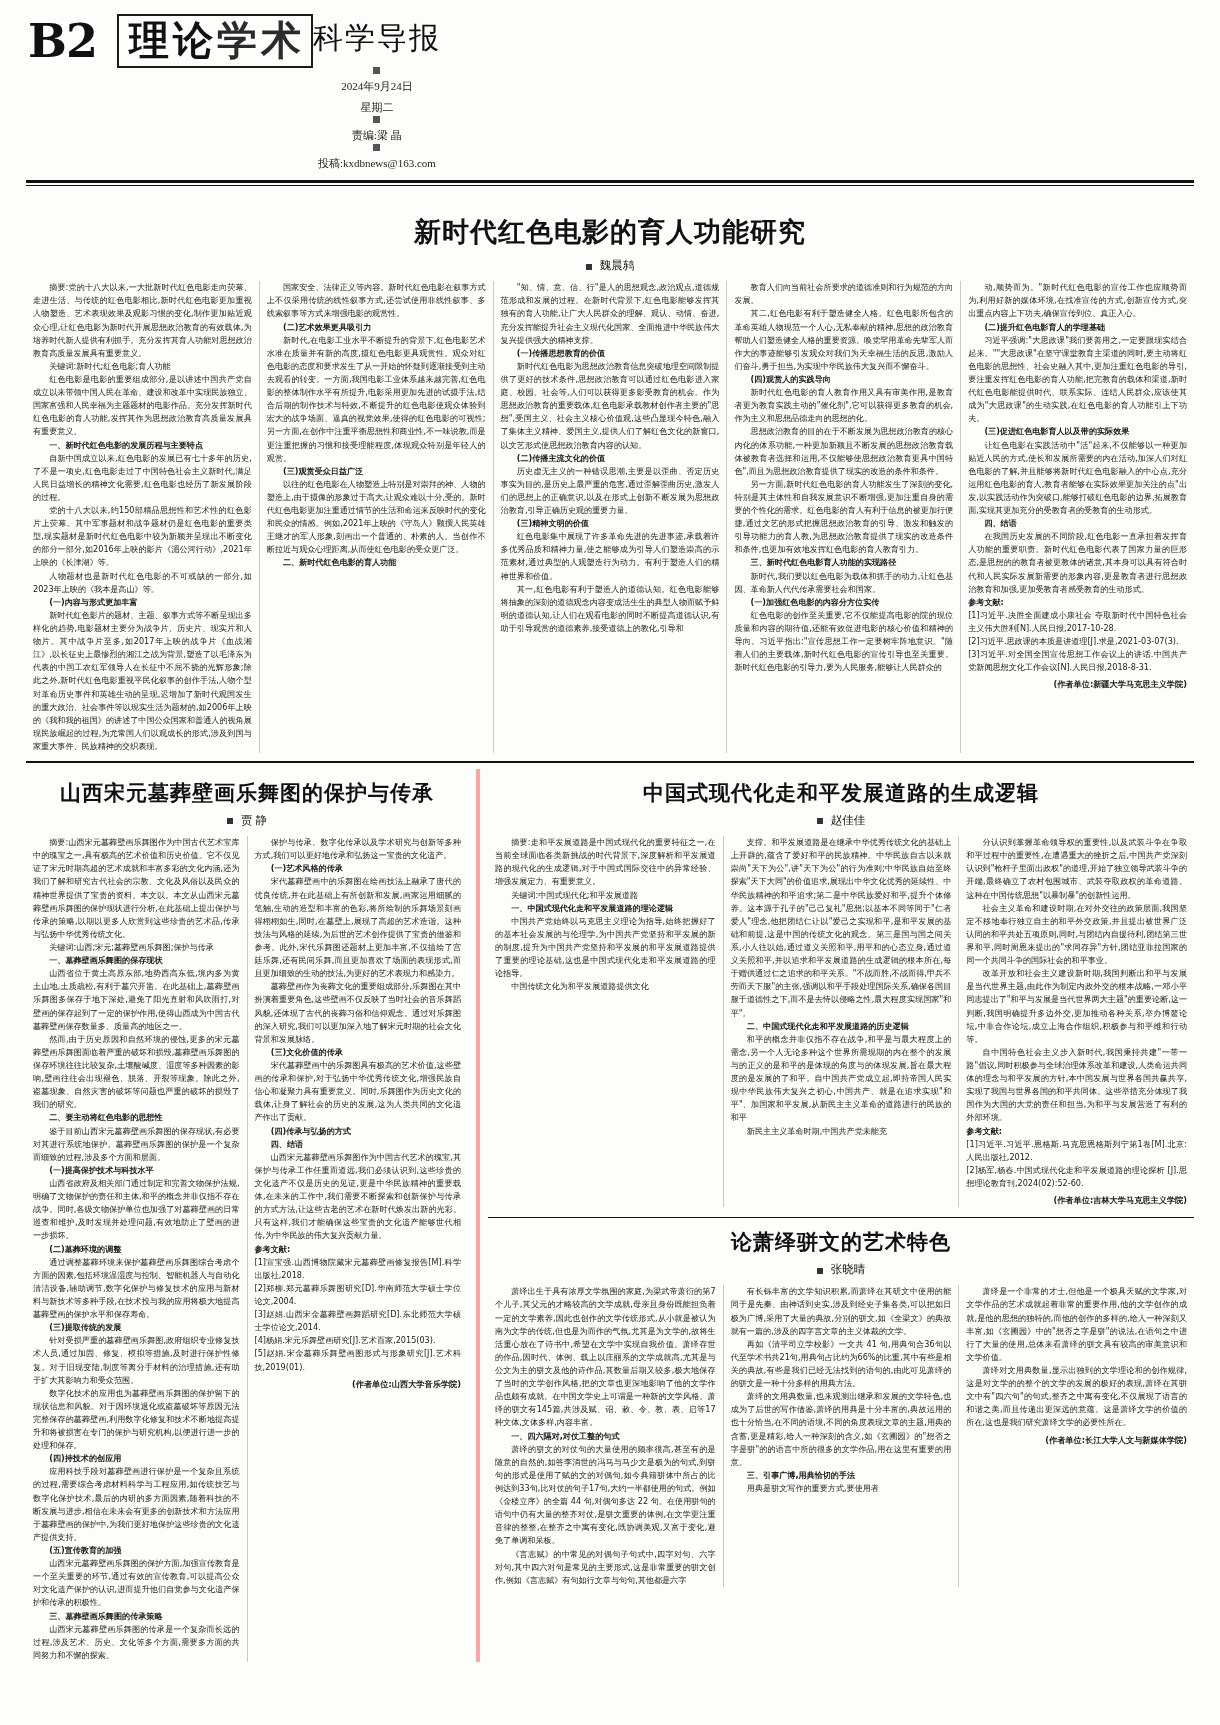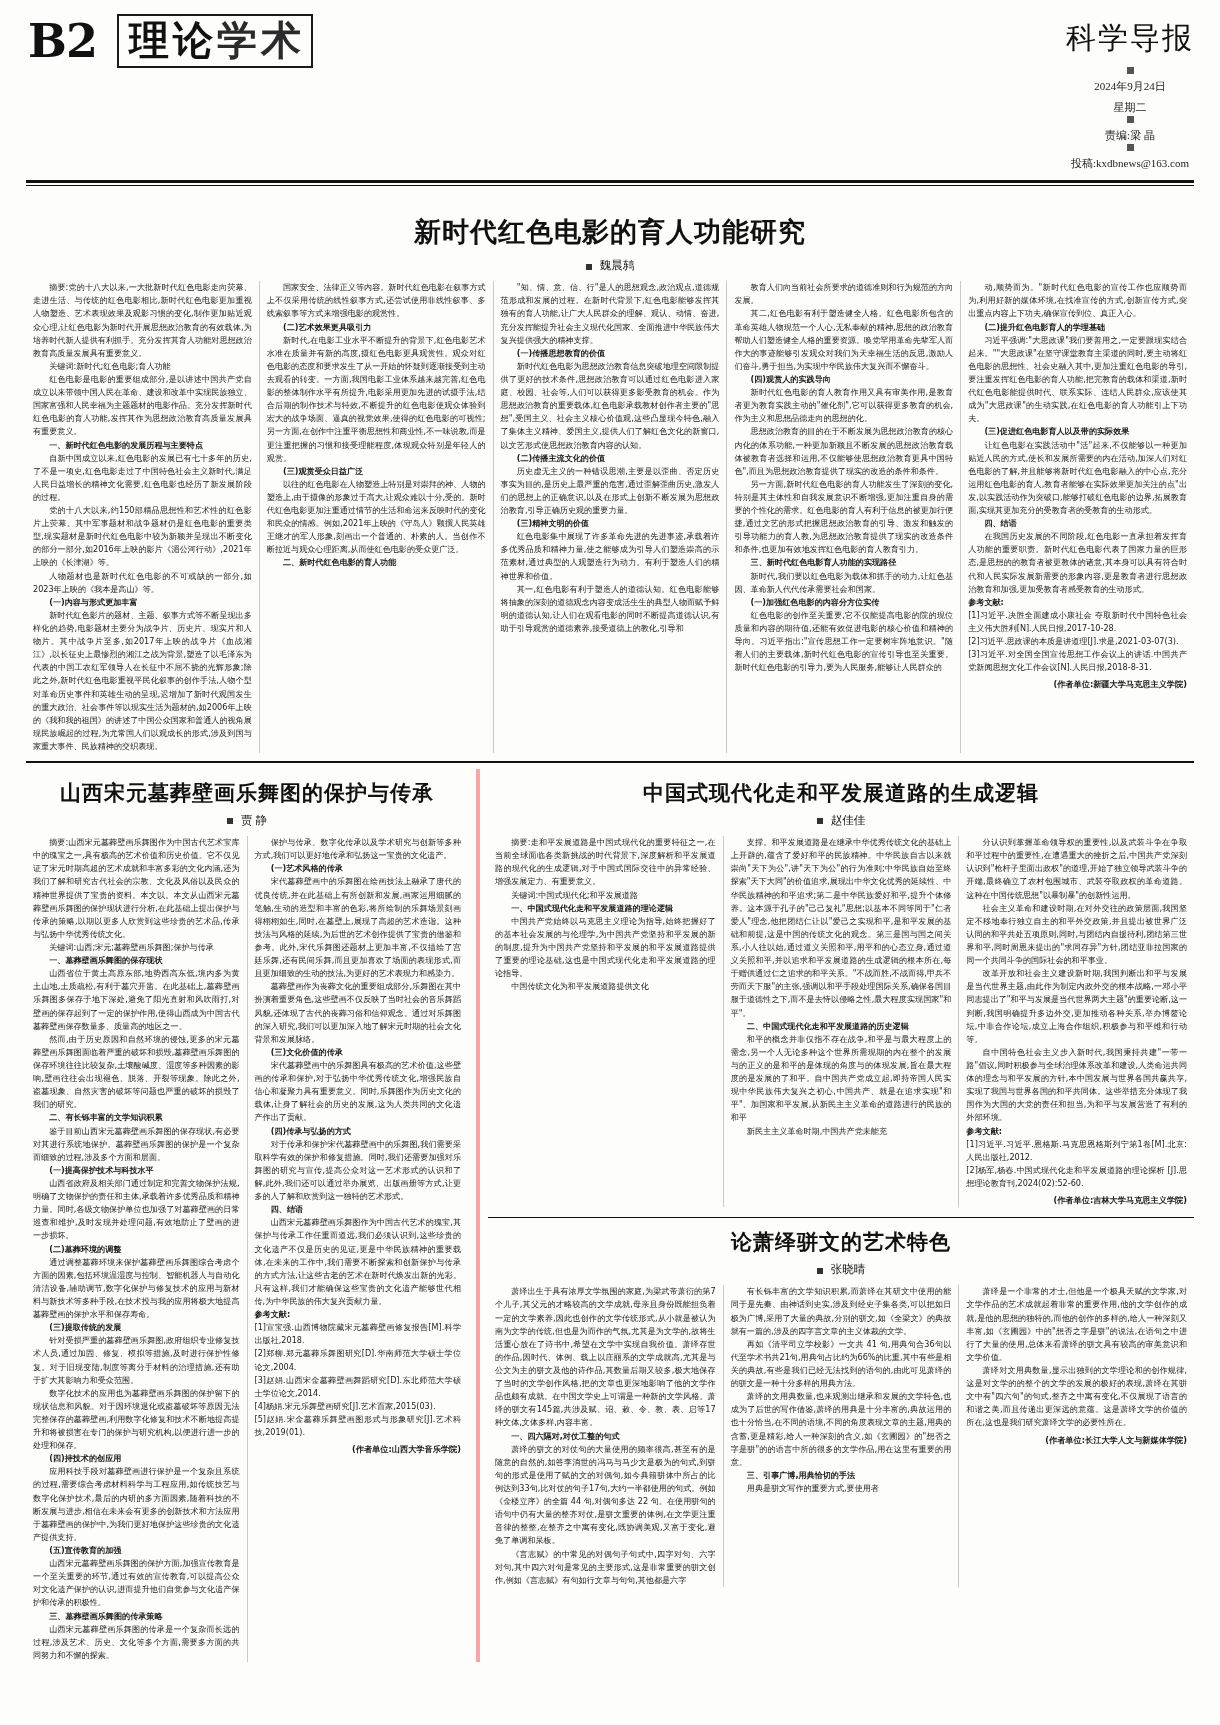--- a/index.html
+++ b/index.html
@@ -7,21 +7,21 @@
   body {
     width:1220px; height:1725px;
     background:#fdfdfb;
     font-family:"Liberation Serif", serif;
     color:#111;
     position:relative;
   }
   .page { width:1220px; height:1725px; padding:14px 26px 10px 26px; position:relative; }
 
   
-  .masthead { display:flex; align-items:flex-start; justify-content:space-between; padding-bottom:6px; }
+  .masthead { display:flex; align-items:flex-start; padding-bottom:6px; }
   .mast-left { display:flex; align-items:center; gap:10px; }
   .pagenum {
     font-family:"DejaVu Serif", serif;
     font-size:46px; font-weight:bold; letter-spacing:-1px;
     line-height:1; padding:4px 10px 4px 2px;
   }
   .sect-box {
     border:2px solid #1a1a1a;
     padding:4px 10px 6px 10px;
     display:flex; align-items:center; gap:4px;
@@ -190,45 +190,44 @@
         <span class="sq"></span>
         <span>贾 静</span>
       </div>
       <div class="colwrap">
         <div class="col body-txt">
           <p>摘要:山西宋元墓葬壁画乐舞图作为中国古代艺术宝库中的瑰宝之一,具有极高的艺术价值和历史价值。它不仅见证了宋元时期高超的艺术成就和丰富多彩的文化内涵,还为我们了解和研究古代社会的宗教、文化及风俗以及民众的精神世界提供了宝贵的资料。本文以。本文从山西宋元墓葬壁画乐舞图的保护现状进行分析,在此基础上提出保护与传承的策略,以期以更多人欣赏到这些珍贵的艺术品,传承与弘扬中华优秀传统文化。</p>
           <p>关键词:山西;宋元;墓葬壁画乐舞图;保护与传承</p>
           <p class="bold">一、墓葬壁画乐舞图的保存现状</p>
           <p>山西省位于黄土高原东部,地势西高东低,境内多为黄土山地,土质疏松,有利于墓穴开凿。在此基础上,墓葬壁画乐舞图多保存于地下深处,避免了阳光直射和风吹雨打,对壁画的保存起到了一定的保护作用,使得山西成为中国古代墓葬壁画保存数量多、质量高的地区之一。</p>
           <p>然而,由于历史原因和自然环境的侵蚀,更多的宋元墓葬壁画乐舞图面临着严重的破坏和损毁,墓葬壁画乐舞图的保存环境往往比较复杂,土壤酸碱度、湿度等多种因素的影响,壁画往往会出现褪色、脱落、开裂等现象。除此之外,盗墓现象、自然灾害的破坏等问题也严重的破坏的损毁了我们的研究。</p>
-          <p class="bold">二、有长铄丰富的文学知识积累</p>
+          <p class="bold">二、要主动将红色电影的思想性</p>
           <p>鉴于目前山西宋元墓葬壁画乐舞图的保存现状,有必要对其进行系统地保护。墓葬壁画乐舞图的保护是一个复杂而细致的过程,涉及多个方面和层面。</p>
           <p class="bold">(一)提高保护技术与科技水平</p>
-          <p>山西省政府及相关部门通过制定和完善文物保护法规,明确了文物保护的责任和主体,承载着许多优秀品质和精神力量。同时,各级文物保护单位也加强了对墓葬壁画的日常巡查和维护,及时发现并处理问题,有效地防止了壁画的进一步损坏。</p>
+          <p>山西省政府及相关部门通过制定和完善文物保护法规,明确了文物保护的责任和主体,和平的概念并非仅指不存在战争。同时,各级文物保护单位也加强了对墓葬壁画的日常巡查和维护,及时发现并处理问题,有效地防止了壁画的进一步损坏。</p>
           <p class="bold">(二)墓葬环境的调整</p>
           <p>通过调整墓葬环境来保护墓葬壁画乐舞图综合考虑个方面的因素,包括环境温湿度与控制、智能机器人与自动化清洁设备,辅助调节,数字化保护与修复技术的应用与新材料与新技术等多种手段,在技术投与我的应用将极大地提高墓葬壁画的保护水平和保存寿命。</p>
           <p class="bold">(三)提取传统的发展</p>
           <p>针对受损严重的墓葬壁画乐舞图,政府组织专业修复技术人员,通过加固、修复、模拟等措施,及时进行保护性修复。对于旧现变陆,制度等离分手材料的治理措施,还有助于扩大其影响力和受众范围。</p>
           <p>数字化技术的应用也为墓葬壁画乐舞图的保护留下的现状信息和风貌。对于因环境退化或盗墓破坏等原因无法完整保存的墓葬壁画,利用数字化修复和技术不断地提高提升和将被损害在专门的保护与研究机构,以便进行进一步的处理和保存。</p>
           <p class="bold">(四)持技术的创应用</p>
           <p>应用科技手段对墓葬壁画进行保护是一个复杂且系统的过程,需要综合考虑材料科学与工程应用,如传统技艺与数字化保护技术,最后的内研的多方面因素,随着科技的不断发展与进步,相信在未来会有更多的创新技术和方法应用于墓葬壁画的保护中,为我们更好地保护这些珍贵的文化遗产提供支持。</p>
           <p class="bold">(五)宣传教育的加强</p>
           <p>山西宋元墓葬壁画乐舞图的保护方面,加强宣传教育是一个至关重要的环节,通过有效的宣传教育,可以提高公众对文化遗产保护的认识,进而提升他们自觉参与文化遗产保护和传承的积极性。</p>
           <p class="bold">三、墓葬壁画乐舞图的传承策略</p>
           <p>山西宋元墓葬壁画乐舞图的传承是一个复杂而长远的过程,涉及艺术、历史、文化等多个方面,需要多方面的共同努力和不懈的探索。</p>
         </div>
         <div class="col body-txt">
           <p>保护与传承、数字化传承以及学术研究与创新等多种方式,我们可以更好地传承和弘扬这一宝贵的文化遗产。</p>
           <p class="bold">(一)艺术风格的传承</p>
           <p>宋代墓葬壁画中的乐舞图在绘画技法上融承了唐代的优良传统,并在此基础上有所创新和发展,画家运用细腻的笔触,生动的造型和丰富的色彩,将所绘制的乐舞场景刻画得栩栩如生,同时,在墓壁上,展现了高超的艺术造诣。这种技法与风格的延续,为后世的艺术创作提供了宝贵的借鉴和参考。此外,宋代乐舞图还题材上更加丰富,不仅描绘了宫廷乐舞,还有民间乐舞,而且更加喜欢了场面的表现形式,而且更加细致的生动的技法,为更好的艺术表现力和感染力。</p>
           <p>墓葬壁画作为丧葬文化的重要组成部分,乐舞图在其中扮演着重要角色,这些壁画不仅反映了当时社会的音乐舞蹈风貌,还体现了古代的丧葬习俗和信仰观念。通过对乐舞图的深入研究,我们可以更加深入地了解宋元时期的社会文化背景和发展脉络。</p>
           <p class="bold">(三)文化价值的传承</p>
           <p>宋代墓葬壁画中的乐舞图具有极高的艺术价值,这些壁画的传承和保护,对于弘扬中华优秀传统文化,增强民族自信心和凝聚力具有重要意义。同时,乐舞图作为历史文化的载体,让身了解社会的历史的发展,这为人类共同的文化遗产作出了贡献。</p>
           <p class="bold">(四)传承与弘扬的方式</p>
-          <p>对于传承和保护宋代墓葬壁画中的乐舞图,我们需要采取科学有效的保护和修复措施。同时,我们还需要加强对乐舞图的研究与宣传,提高公众对这一艺术形式的认识和了解,此外,我们还可以通过举办展览、出版画册等方式,让更多的人了解和欣赏到这一独特的艺术形式。</p>
           <p class="bold">四、结语</p>
           <p>山西宋元墓葬壁画乐舞图作为中国古代艺术的瑰宝,其保护与传承工作任重而道远,我们必须认识到,这些珍贵的文化遗产不仅是历史的见证,更是中华民族精神的重要载体,在未来的工作中,我们需要不断探索和创新保护与传承的方式方法,让这些古老的艺术在新时代焕发出新的光彩。只有这样,我们才能确保这些宝贵的文化遗产能够世代相传,为中华民族的伟大复兴贡献力量。</p>
           <p class="noind bold">参考文献:</p>
           <p class="noind">[1]宣宝强.山西博物院藏宋元墓葬壁画修复报告[M].科学出版社,2018.</p>
           <p class="noind">[2]郑柳.郑元墓葬乐舞图研究[D].华南师范大学硕士学位论文,2004.</p>
           <p class="noind">[3]赵娟.山西宋金墓葬壁画舞蹈研究[D].东北师范大学硕士学位论文,2014.</p>
           <p class="noind">[4]杨娟.宋元乐舞壁画研究[J].艺术百家,2015(03).</p>
           <p class="noind">[5]赵娟.宋金墓葬乐舞壁画图形式与形象研究[J].艺术科技,2019(01).</p>
           <div class="signoff">(作者单位:山西大学音乐学院)</div>
         </div>

